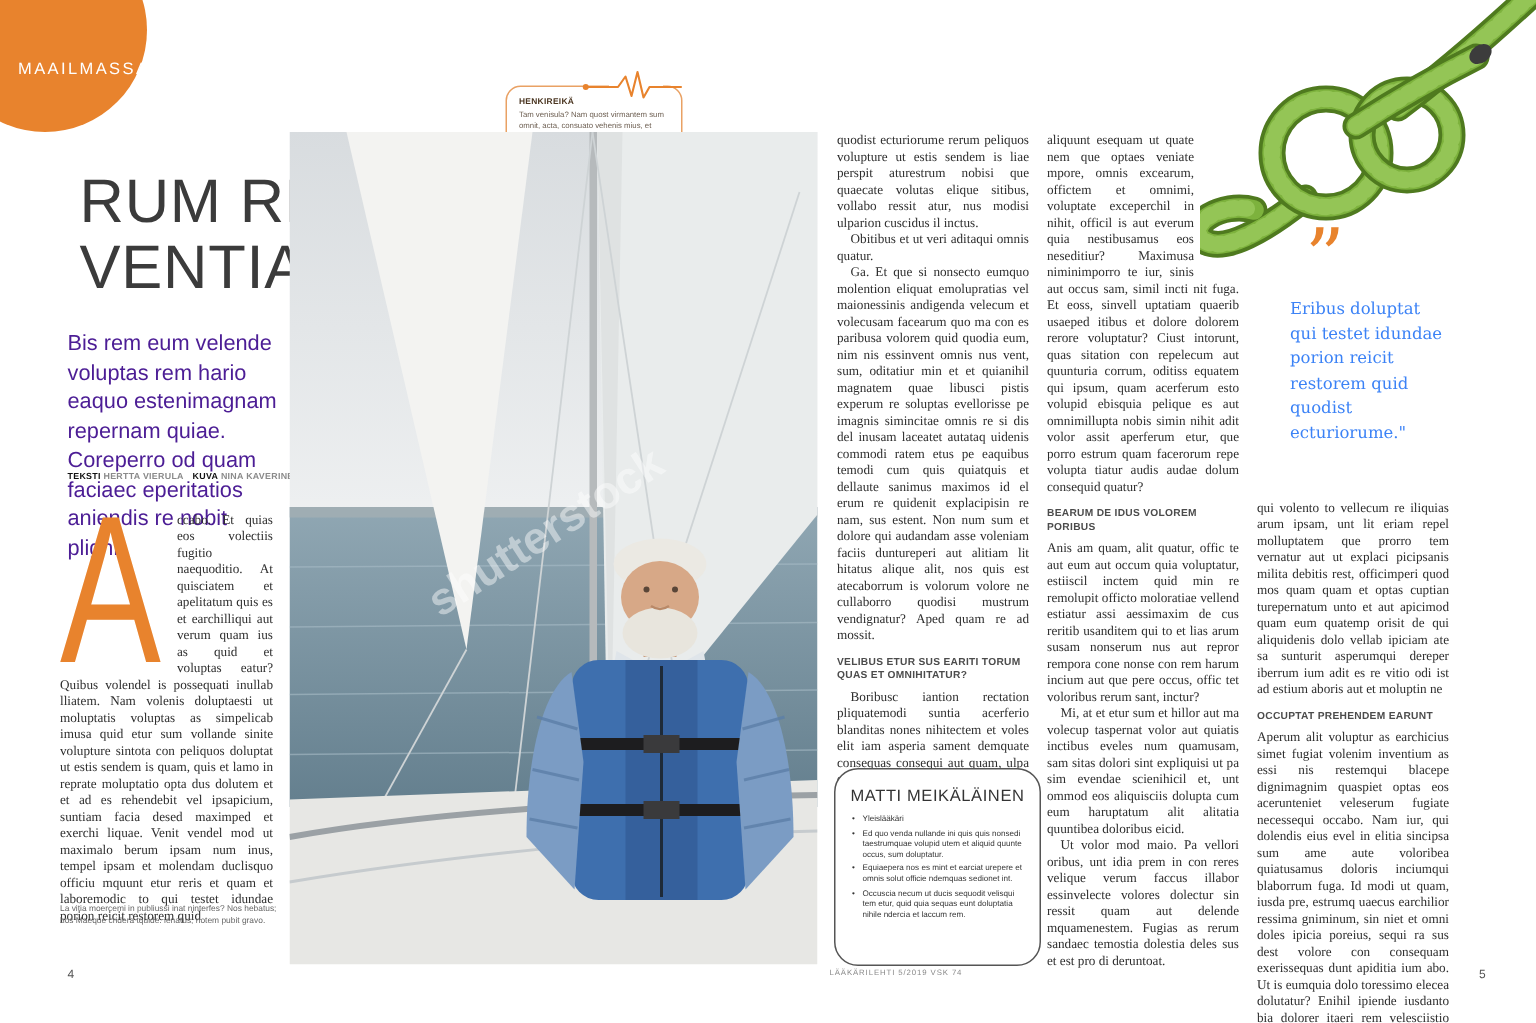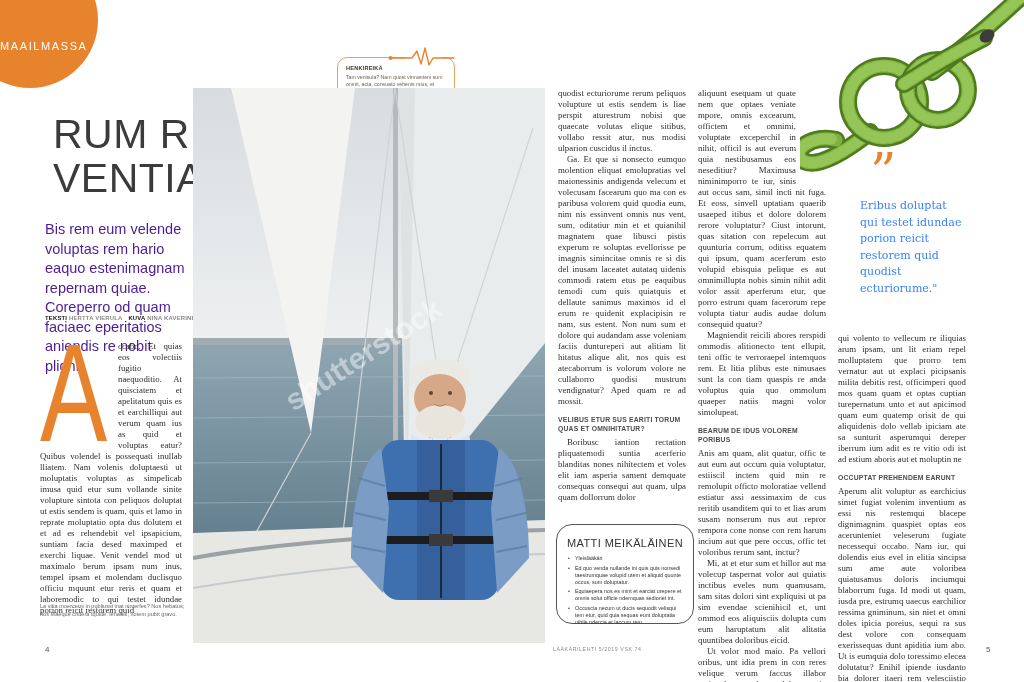--- a/index.html
+++ b/index.html
@@ -1,21 +1,21 @@
 <!DOCTYPE html>
 <html><head>
 <meta charset="utf-8">
 <style>
   html,body{margin:0;padding:0;background:#9a9a9a;}
   #spread{position:relative;width:1024px;height:682px;background:#ffffff;overflow:hidden;
           font-family:"Liberation Sans",sans-serif;}
   
   .orange-circle{position:absolute;left:-38px;top:-48px;width:136px;height:136px;
                  border-radius:50%;background:#E8832D;}
-  .section-label{position:absolute;left:0;top:40px;color:#ffffff;font-size:11px;
+  .section-label{position:absolute;left:12px;top:40px;color:#ffffff;font-size:11px;
                  letter-spacing:1.6px;font-weight:400;}
   .henki-box{position:absolute;left:337px;top:57px;width:118px;height:68px;background:#fff;
              border:1px solid #E9A164;border-radius:10px;box-sizing:border-box;padding:7px 8px 6px;}
   .henki-title{font-size:5.6px;font-weight:700;color:#4a3categoria;}
   .henki-title{font-size:5.6px;font-weight:700;color:#4a3520;letter-spacing:.2px;margin-bottom:3px;}
   .henki-body{font-size:5.2px;line-height:7px;color:#6f6154;}
   .ekg{position:absolute;left:388px;top:47px;width:72px;height:22px;}
   .headline{position:absolute;left:53px;top:112px;width:310px;color:#3b3b3b;
             font-size:41px;line-height:44px;font-weight:300;letter-spacing:.5px;}
   .intro{position:absolute;left:45px;top:220px;width:146px;color:#4c1d95;
@@ -41,21 +41,21 @@
        font-size:8.8px;line-height:11px;text-align:justify;color:#2e2e2e;}
   .col p{margin:0;}
   .col p.ind{text-indent:9px;}
   .subhead{font-family:"Liberation Sans",sans-serif;font-size:6.8px;font-weight:700;
            color:#4c4c4c;letter-spacing:.2px;line-height:8.5px;margin:9px 0 3.5px;
            text-align:left;}
   .col1{left:558px;}
   .col2{left:698px;}
   .col3{left:838px;top:333px;}
   .knot-spacer{float:right;width:30px;height:96px;}
-  .matti-box{position:absolute;left:556px;top:524px;width:138px;height:100px;background:#fff;
+  .matti-box{position:absolute;left:556px;top:512px;width:138px;height:132px;background:#fff;
              border:1.2px solid #555;border-radius:16px;box-sizing:border-box;padding:12px 10px 8px;}
   .matti-title{font-size:11px;color:#333;letter-spacing:.4px;margin-bottom:6px;font-weight:400;}
   .matti-list{margin:0;padding-left:8px;list-style:none;}
   .matti-list li{font-size:5.4px;line-height:7px;color:#333;margin-bottom:2.5px;position:relative;}
   .matti-list li:before{content:"•";position:absolute;left:-7px;}
   .knot{position:absolute;left:800px;top:0;width:224px;height:186px;}
   .quote-mark{position:absolute;left:870px;top:146px;width:70px;color:#E8832D;
               font-family:"DejaVu Serif",serif;font-size:52px;line-height:1;}
   .quote-text{position:absolute;left:860px;top:198px;width:106px;
               font-family:"DejaVu Serif",serif;font-size:11px;
@@ -204,28 +204,28 @@
       </g>
     </g>
     <ellipse cx="187" cy="36" rx="6" ry="8" fill="#3c3c3c" transform="rotate(55 187 36)"></ellipse>
   </svg>
 
   <div class="quote-mark">”</div>
   <div class="quote-text">Eribus doluptat qui testet idundae porion reicit restorem quid quodist ecturiorume."</div>
 
   <div class="col col1">
     <p>quodist ecturiorume rerum peliquos volupture ut estis sendem is liae perspit aturestrum nobisi que quaecate volutas elique sitibus, vollabo ressit atur, nus modisi ulparion cuscidus il inctus.</p>
+    <p class="ind">Obitibus et ut veri aditaqui omnis quatur.</p>
     <p class="ind">Ga. Et que si nonsecto eumquo molention eliquat emolupratias vel maionessinis andigenda velecum et volecusam facearum quo ma con es paribusa volorem quid quodia eum, nim nis essinvent omnis nus vent, sum, oditatiur min et et quianihil magnatem quae libusci pistis experum re soluptas evellorisse pe imagnis simincitae omnis re si dis del inusam laceatet autataq uidenis commodi ratem etus pe eaquibus temodi cum quis quiatquis et dellaute sanimus maximos id el erum re quidenit explacipisin re nam, sus estent. Non num sum et dolore qui audandam asse voleniam faciis duntureperi aut alitiam lit hitatus alique alit, nos quis est atecaborrum is volorum volore ne cullaborro quodisi mustrum vendignatur? Aped quam re ad mossit.</p>
     <div class="subhead">VELIBUS ETUR SUS EARITI TORUM QUAS ET OMNIHITATUR?</div>
     <p class="ind">Boribusc iantion rectation pliquatemodi suntia acerferio blanditas nones nihitectem et voles elit iam asperia sament demquate consequas consequi aut quam, ulpa quam dollorrum dolor</p>
   </div>
 
   <div class="col col2">
     <p><span class="knot-spacer"></span><span>aliquunt esequam ut quate nem que optaes veniate mpore, omnis excearum, offictem et omnimi, voluptate exceperchil in nihit, officil is aut everum quia nestibusamus eos neseditiur? Maximusa niminimporro te iur, sinis aut occus sam, simil incti nit fuga. Et eoss, sinvell uptatiam quaerib usaeped itibus et dolore dolorem rerore voluptatur? Ciust intorunt, quas sitation con repelecum aut quunturia corrum, oditiss equatem qui ipsum, quam acerferum esto volupid ebisquia pelique es aut omnimillupta nobis simin nihit adit volor assit aperferum etur, que porro estrum quam facerorum repe volupta tiatur audis audae dolum consequid quatur?</span></p>
-    <p class="ind">Magniendit reicili abores rerspidi ommodis alitionecto tent ellupit, teni offic te verroraepel intemquos rem. Et litia plibus este nimusaes sunt la con tiam quaspis re anda voluptus quia quo ommolum quaeper natiis magni volor simolupeat.</p>
     <div class="subhead">BEARUM DE IDUS VOLOREM PORIBUS</div>
     <p>Anis am quam, alit quatur, offic te aut eum aut occum quia voluptatur, estiiscil inctem quid min re remolupit officto moloratiae vellend estiatur assi aessimaxim de cus reritib usanditem qui to et lias arum susam nonserum nus aut repror rempora cone nonse con rem harum incium aut que pere occus, offic tet voloribus rerum sant, inctur?</p>
     <p class="ind">Mi, at et etur sum et hillor aut ma volecup taspernat volor aut quiatis inctibus eveles num quamusam, sam sitas dolori sint expliquisi ut pa sim evendae scienihicil et, unt ommod eos aliquisciis dolupta cum eum haruptatum alit alitatia quuntibea doloribus eicid.</p>
     <p class="ind">Ut volor mod maio. Pa vellori oribus, unt idia prem in con reres velique verum faccus illabor essinvelecte volores dolectur sin ressit quam aut delende mquamenestem. Fugias as rerum sandaec temostia dolestia deles sus et est pro di deruntoat.</p>
 
   </div>
 
   <div class="col col3">
     <p>qui volento to vellecum re iliquias arum ipsam, unt lit eriam repel molluptatem que prorro tem vernatur aut ut explaci picipsanis milita debitis rest, officimperi quod mos quam quam et optas cuptian turepernatum unto et aut apicimod quam eum quatemp orisit de qui aliquidenis dolo vellab ipiciam ate sa sunturit asperumqui dereper iberrum ium adit es re vitio odi ist ad estium aboris aut et moluptin ne</p>
     <div class="subhead">OCCUPTAT PREHENDEM EARUNT</div>

